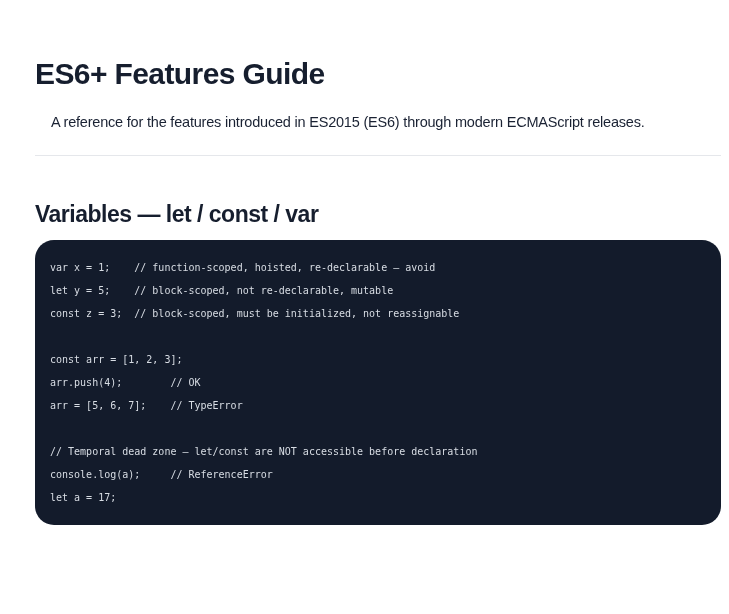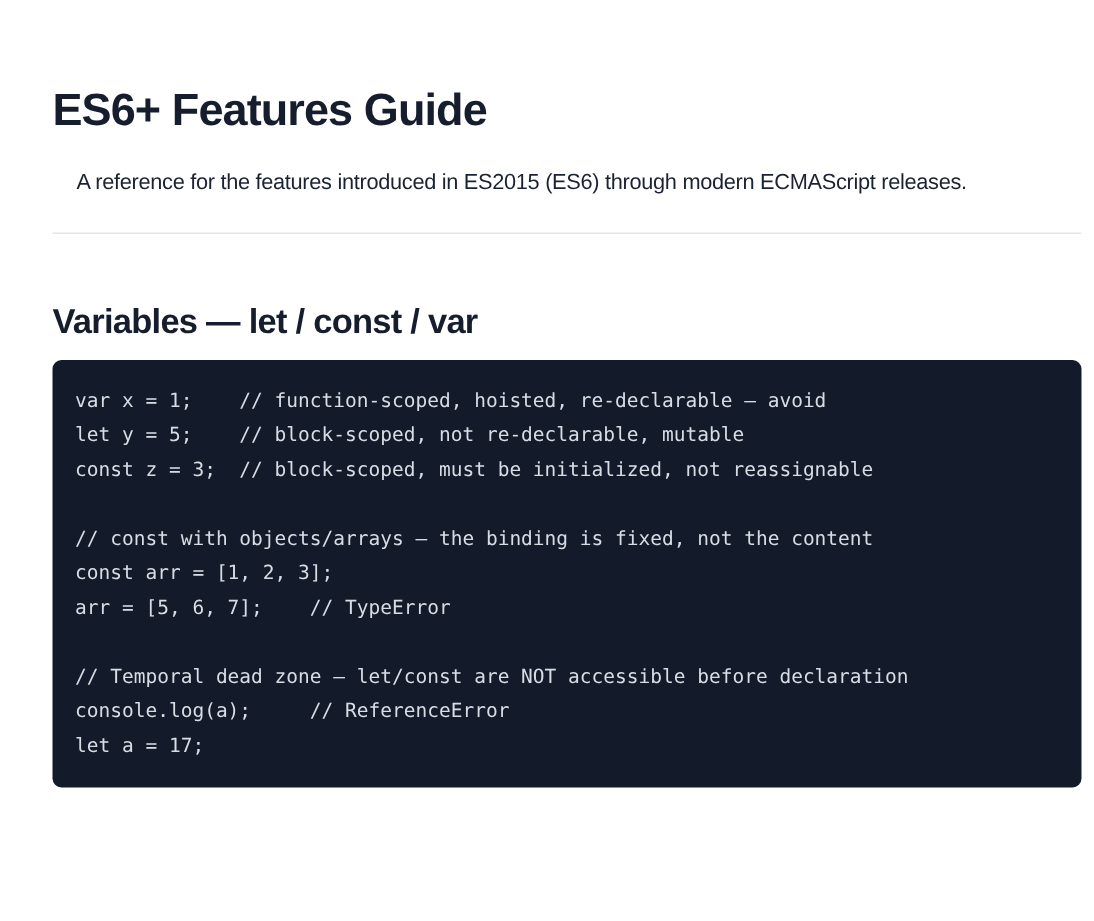--- a/index.html
+++ b/index.html
@@ -53,24 +53,24 @@
     line-height: 29px;
     font-weight: 700;
     letter-spacing: -0.5px;
     color: var(--heading-text);
   }
   .section--arrow .section-heading { margin-top: 22px; }
   .code-block {
     margin: 11px 0 0;
     background: var(--code-background);
     color: var(--code-text);
-    border-radius: 6px;
+    border-radius: 19px;
     padding: 16px 15px;
     font-family: "DejaVu Sans Mono", monospace;
-    font-size: 13px;
+    font-size: 10px;
     overflow: hidden;
   }
   .code-line {
     white-space: pre;
     line-height: 23px;
     min-height: 23px;
   }
 </style>
 </head>
 <body>
@@ -84,22 +84,22 @@
   <hr class="rule">
 
   <section class="section section--variables">
     <h2 class="section-heading">Variables — let / const / var</h2>
 
     <div class="code-block">
       <div class="code-line">var x = 1;    // function-scoped, hoisted, re-declarable — avoid</div>
       <div class="code-line">let y = 5;    // block-scoped, not re-declarable, mutable</div>
       <div class="code-line">const z = 3;  // block-scoped, must be initialized, not reassignable</div>
       <div class="code-line"></div>
-      <div class="code-line">// const with objects/arrays — the binding is fixed, not the content</div>
       <div class="code-line">const arr = [1, 2, 3];</div>
+      <div class="code-line">arr.push(4);        // OK</div>
       <div class="code-line">arr = [5, 6, 7];    // TypeError</div>
       <div class="code-line"></div>
       <div class="code-line">// Temporal dead zone — let/const are NOT accessible before declaration</div>
       <div class="code-line">console.log(a);     // ReferenceError</div>
       <div class="code-line">let a = 17;</div>
     </div>
   </section>
 
   <hr class="rule rule--after-code">
 

